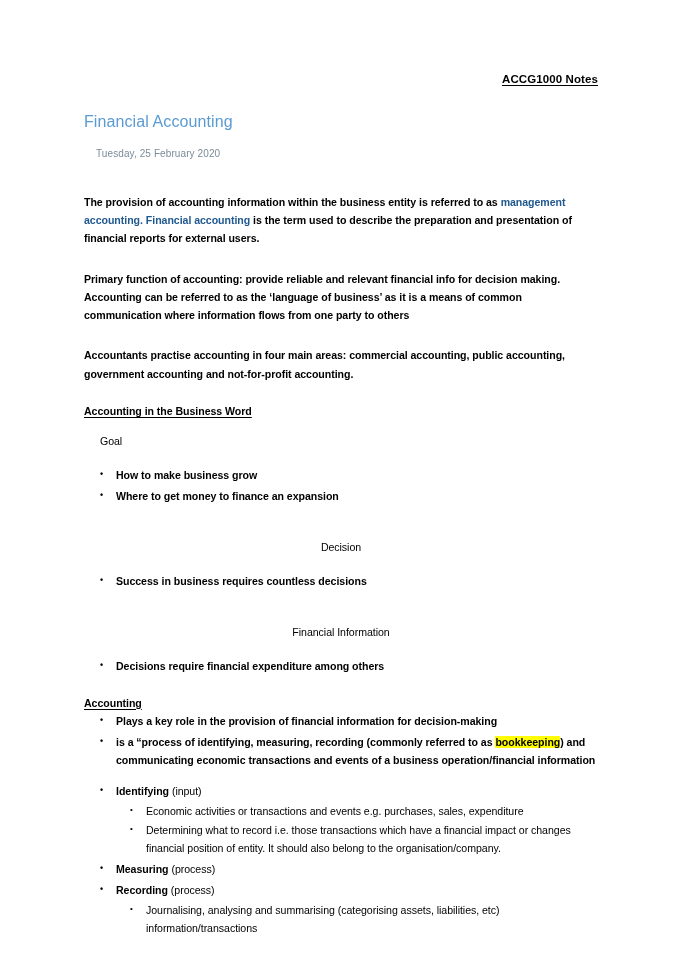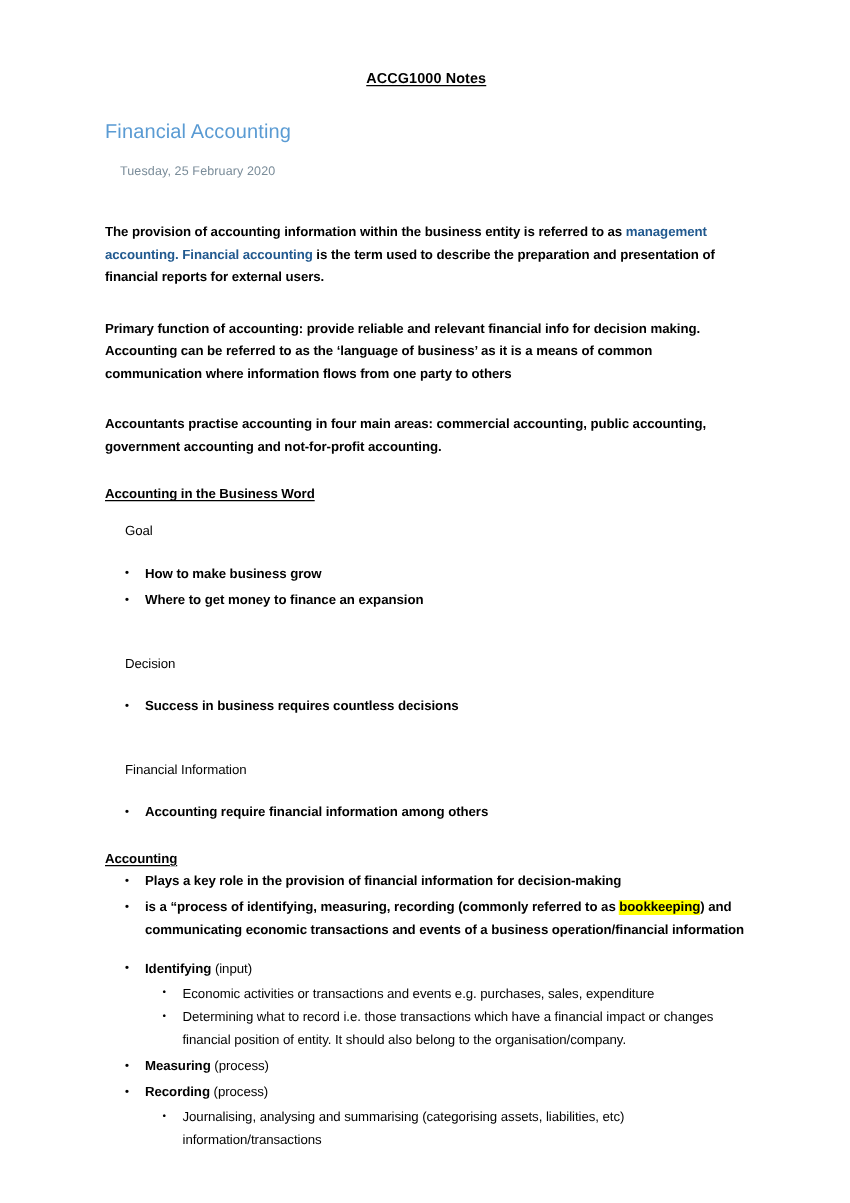--- a/index.html
+++ b/index.html
@@ -25,28 +25,28 @@
   }
   .content {
     position: absolute;
     left: 84px;
     top: 0;
     width: 514px;
   }
 
   
   .doc-title {
-    text-align: center;
+    text-align: right;
     font-weight: bold;
     font-size: 11.5px;
     letter-spacing: 0.1px;
     text-decoration: underline;
     text-underline-offset: 2px;
     margin: 0;
-    padding-top: 57px;
+    padding-top: 73px;
   }
 
   
   .section-title {
     color: #5a9bd3;
     font-size: 16px;
     font-weight: normal;
     margin: 0;
     padding-top: 28px;
     letter-spacing: 0.1px;
@@ -99,20 +99,21 @@
   }
   .plainhead {
     font-size: 10.6px;
     font-weight: normal;
     margin: 16px;
     padding-top: 2px;
     letter-spacing: -0.05px;
   }
   .plainhead.spaced {
     padding-top: 20px;
+    text-align: center;
   }
 
   
   ul.lvl1 {
     list-style: none;
     margin: 0;
     padding: 0;
   }
   ul.lvl1 > li {
     position: relative;
@@ -182,21 +183,21 @@
       <li>Where to get money to finance an expansion</li>
     </ul>
 
     <div class="plainhead spaced">Decision</div>
     <ul class="lvl1">
       <li>Success in business requires countless decisions</li>
     </ul>
 
     <div class="plainhead spaced">Financial Information</div>
     <ul class="lvl1">
-      <li>Accounting require financial information among others</li>
+      <li>Decisions require financial expenditure among others</li>
     </ul>
 
     <div class="subhead tight">Accounting</div>
 
     <ul class="lvl1">
       <li>Plays a key role in the provision of financial information for decision-making</li>
       <li class="nb"><span>is a “process of </span><span class="b">identifying, measuring, recording</span><span> (commonly referred to as </span><span class="hl">bookkeeping</span><span>) </span><span class="b">and communicating</span><span> economic transactions and events of a business operation/financial information</span></li>
     </ul>
 
     <div class="group-gap"></div>

